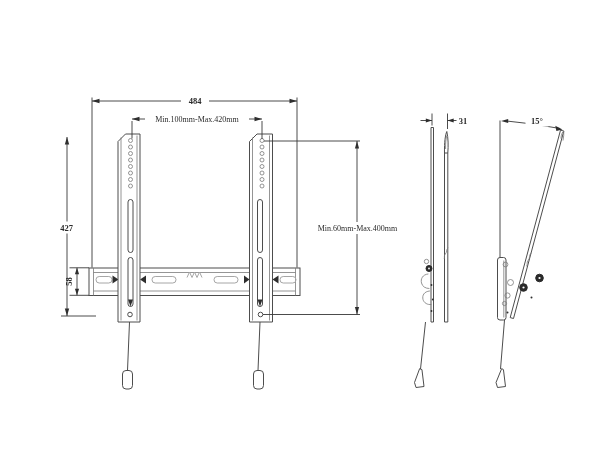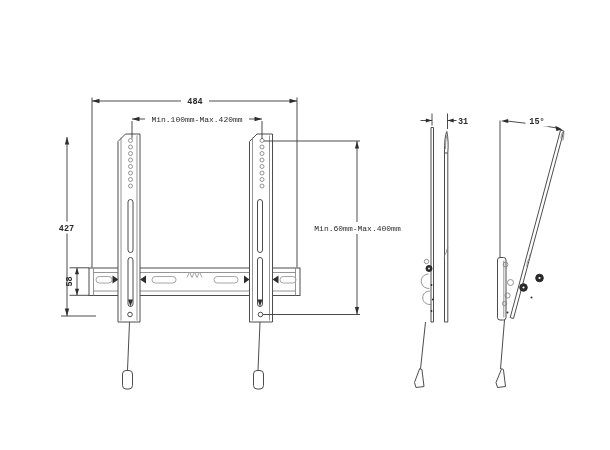--- a/index.html
+++ b/index.html
@@ -1,17 +1,17 @@
 <!DOCTYPE html>
 <html><head>
 <meta charset="utf-8">
 <style>
   html,body{margin:0;padding:0;background:#ffffff;}
   .stage{position:relative;width:610px;height:450px;background:#ffffff;overflow:hidden;
-         font-family:Liberation Mono, monospace;}
+         font-family:Liberation Serif, serif;}
   svg{position:absolute;left:0;top:0;}
   .ln   {stroke:#4d4d4d;stroke-width:1;fill:none;}
   .lnw  {stroke:#4d4d4d;stroke-width:1;fill:#ffffff;}
   .thin {stroke:#7a7a7a;stroke-width:0.8;fill:none;}
   .lt   {stroke:#a6a6a6;stroke-width:1;fill:none;}
   .dim  {stroke:#383838;stroke-width:0.9;fill:none;}
   .fl   {fill:#2e2e2e;stroke:none;}
   .bolt {fill:#2a2a2a;stroke:#2a2a2a;}
   .txt  {fill:#2b2b2b;font-size:8px;}
   .num  {fill:#2b2b2b;font-size:8.5px;font-weight:600;}

